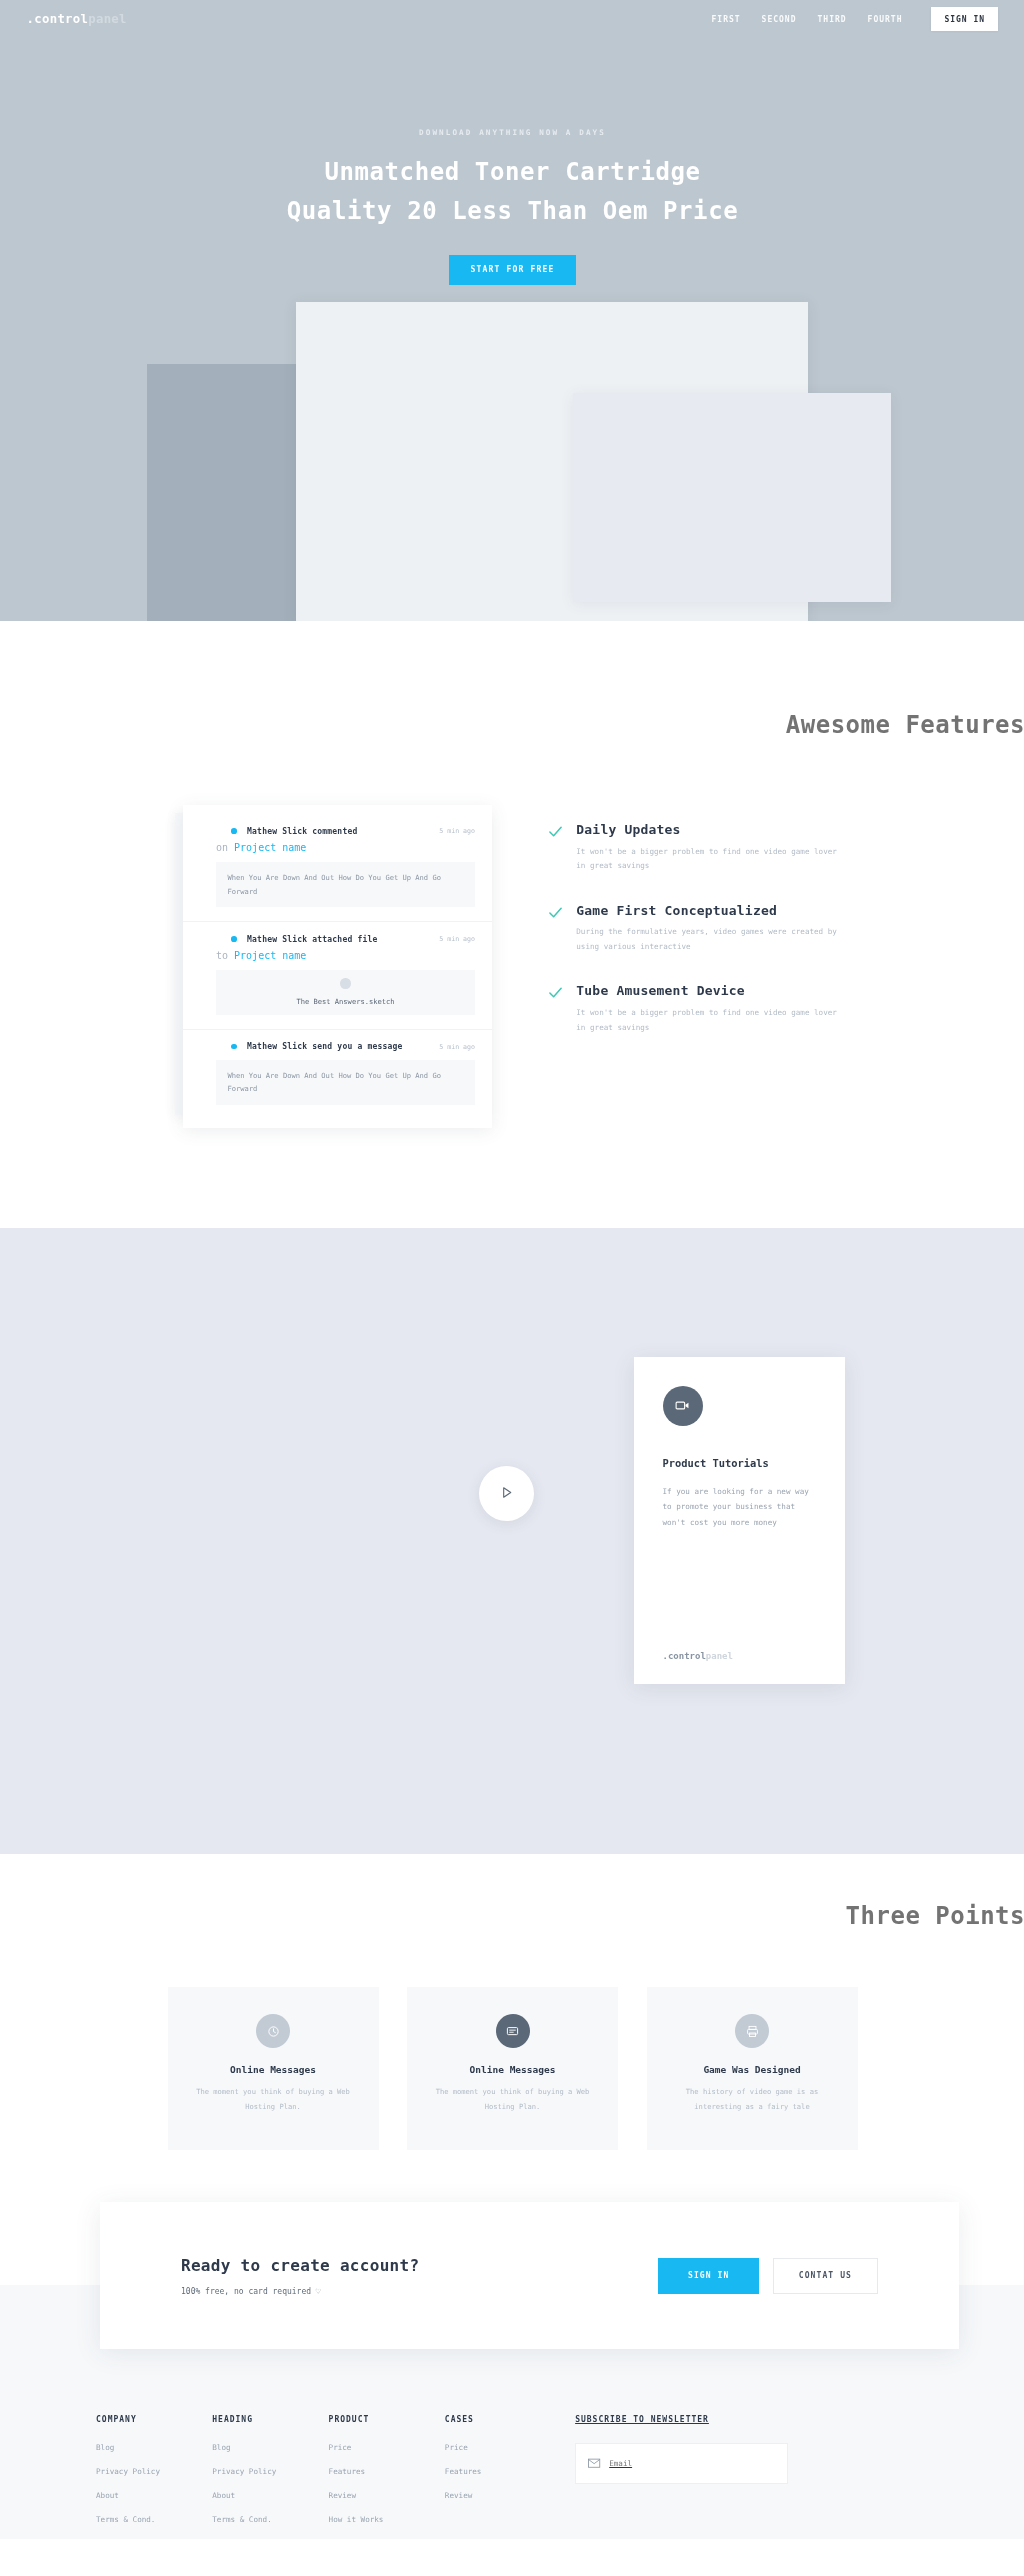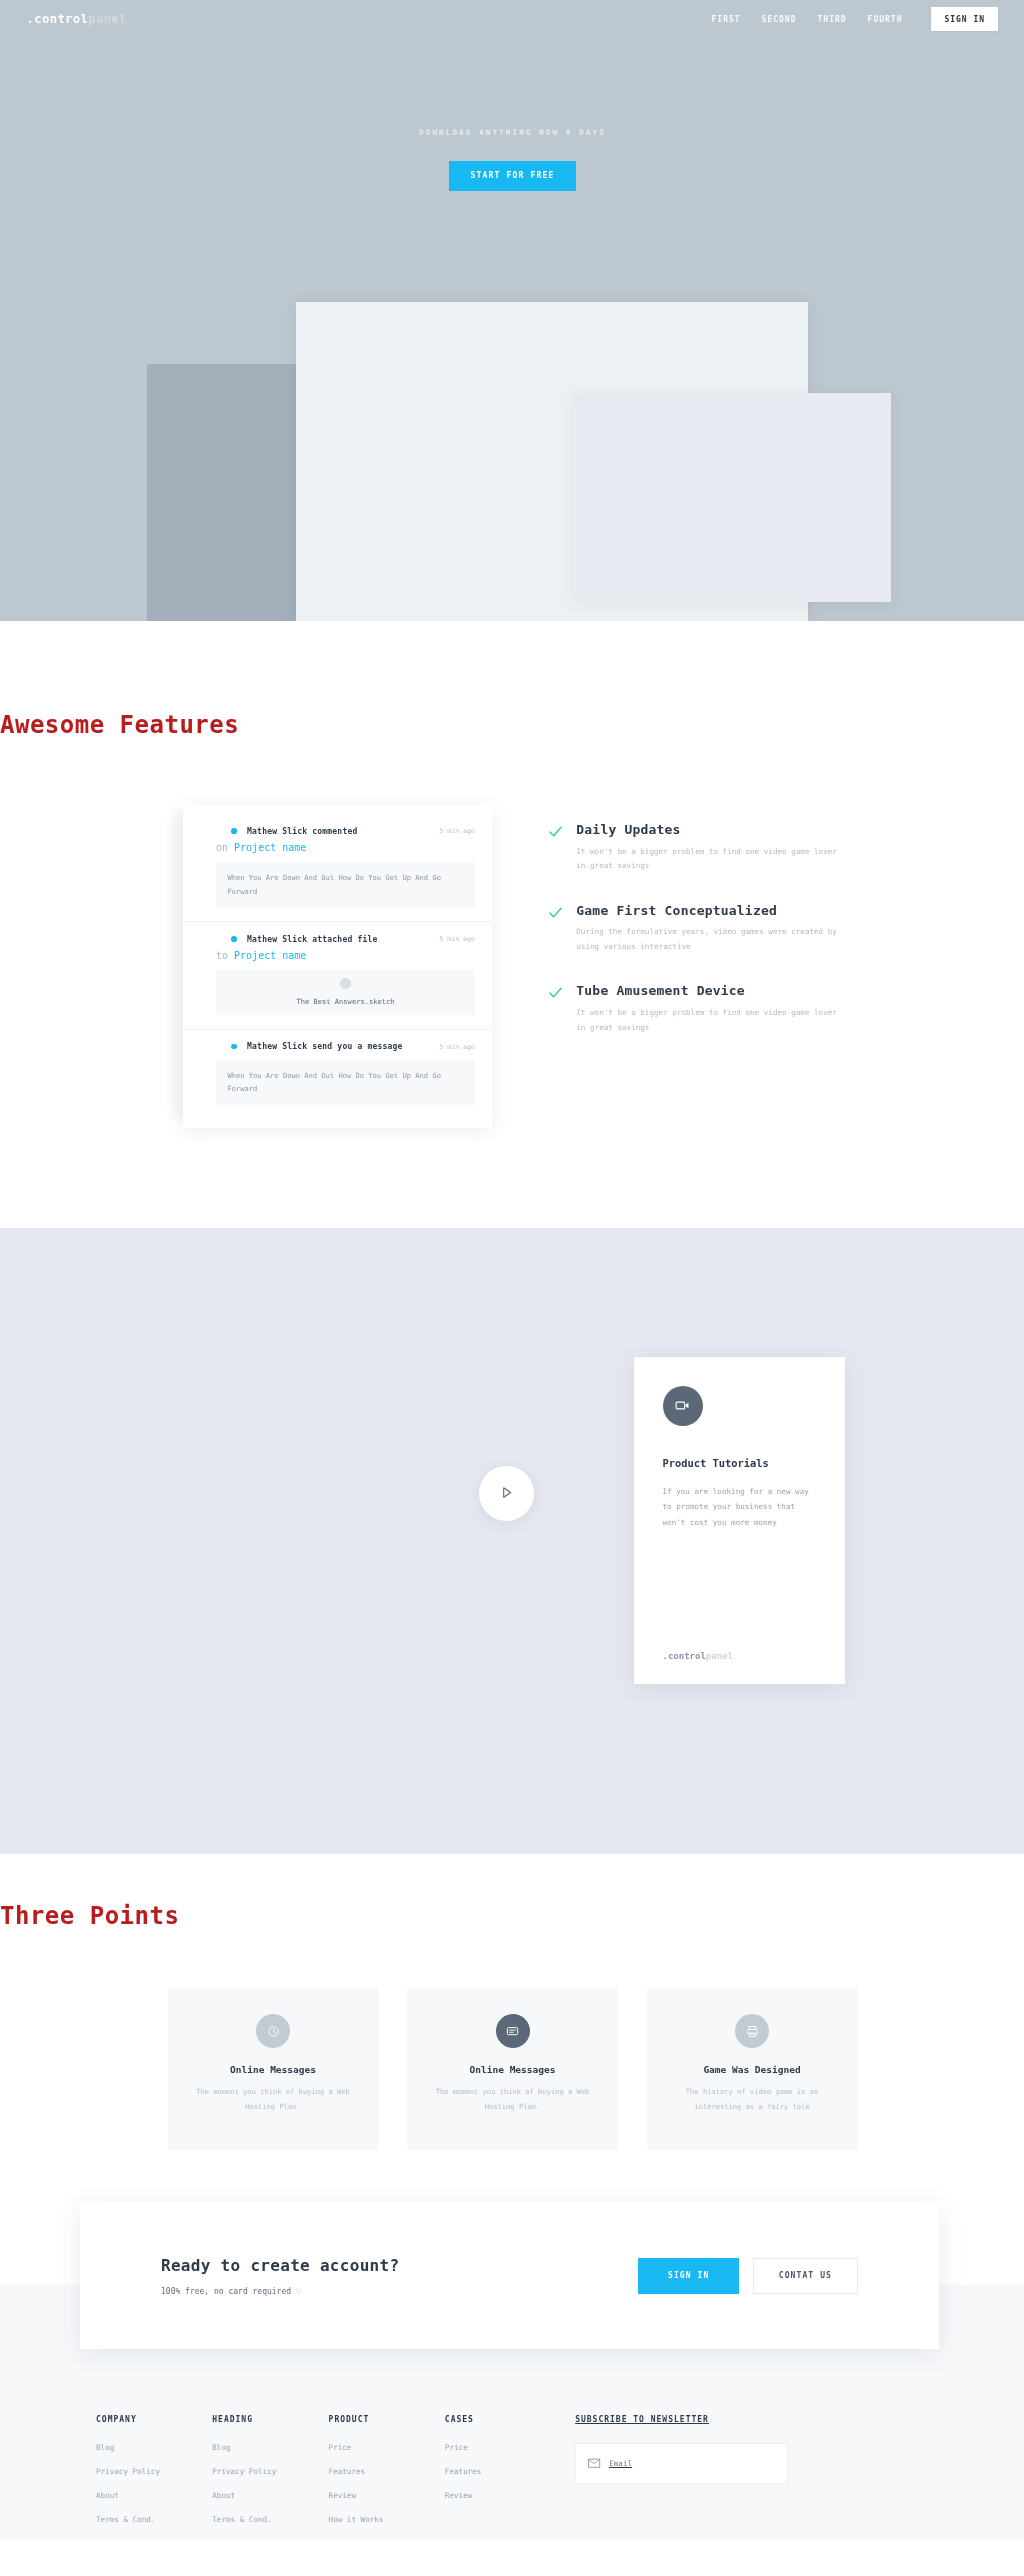--- a/index.html
+++ b/index.html
@@ -104,24 +104,24 @@
   }
   .shape-c {
     position: absolute; left: 573px; top: 91px;
     width: 318px; height: 209px;
     background: #e7eaf0;
     box-shadow: 0 1.9px 13.3px rgba(60,70,85,.08);
   }
 
   
   .sec-title {
-    text-align: left;
+    text-align: right;
     font-size: 24px;
     font-weight: bold;
-    color: #b91c1c;
+    color: #737373;
     letter-spacing: 0.5px;
   }
 
   
   .features { background: #ffffff; padding: 90px 0 100px; }
   .features-body {
     margin-top: 66px;
     display: flex;
     justify-content: center;
     align-items: flex-start;
@@ -235,21 +235,21 @@
   .pt-h { margin-top: 16px; font-size: 9.5px; font-weight: bold; color: #2e3a4b; }
   .pt-p { margin-top: 10.4px; font-size: 7.1px; line-height: 2; color: #b2bbc6; }
 
   
   .cta-wrap { position: relative; height: 161px; margin-top: 52px; }
   .cta-band {
     position: absolute; left: 0; right: 0; top: 83px; height: 78px;
     background: #f6f8fa;
   }
   .cta-card {
-    position: absolute; left: 80px; top: 0;
+    position: absolute; left: 100px; top: 0;
     width: 859px; height: 147px;
     background: #ffffff;
     box-shadow: 0 3.8px 25px rgba(60,70,90,.10);
     display: flex; align-items: center;
     padding: 0 81px;
   }
   .cta-h { font-size: 16px; font-weight: bold; color: #2e3a4b; letter-spacing: 0.3px; }
   .cta-sub { margin-top: 11.4px; font-size: 8px; color: #5f6b7a; }
   .cta-btns { margin-left: auto; display: flex; gap: 13.3px; }
   .btn-primary {
@@ -304,20 +304,24 @@
         <a class="nav-link" href="#">FIRST</a>
         <a class="nav-link" href="#">SECOND</a>
         <a class="nav-link" href="#">THIRD</a>
         <a class="nav-link" href="#">FOURTH</a>
         <button class="signin-btn">SIGN IN</button>
       </div>
     </nav>
 
     <div class="hero-copy">
       <div class="eyebrow">DOWNLOAD ANYTHING NOW A DAYS</div>
+      <h1 class="hero-title">
+        <span>Unmatched Toner Cartridge</span><br>
+        <span>Quality 20 Less Than Oem Price</span>
+      </h1>
       <button class="hero-cta">START FOR FREE</button>
     </div>
 
     <div class="hero-shapes">
       <div class="shape-a"></div>
       <div class="shape-b"></div>
       <div class="shape-c"></div>
     </div>
   </section>
 

